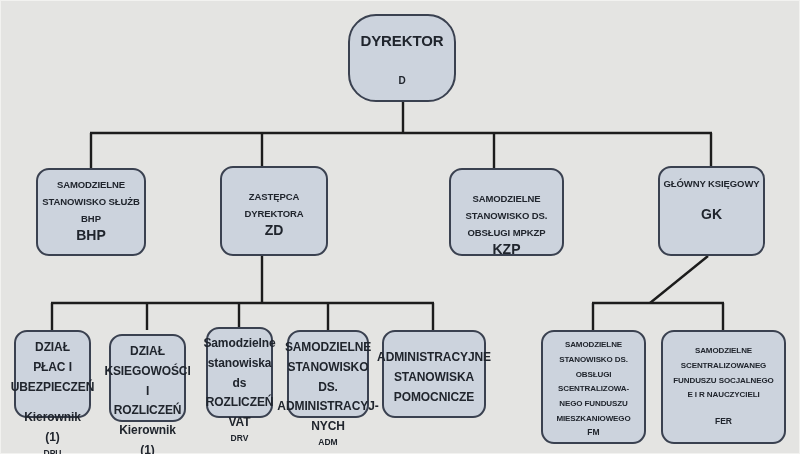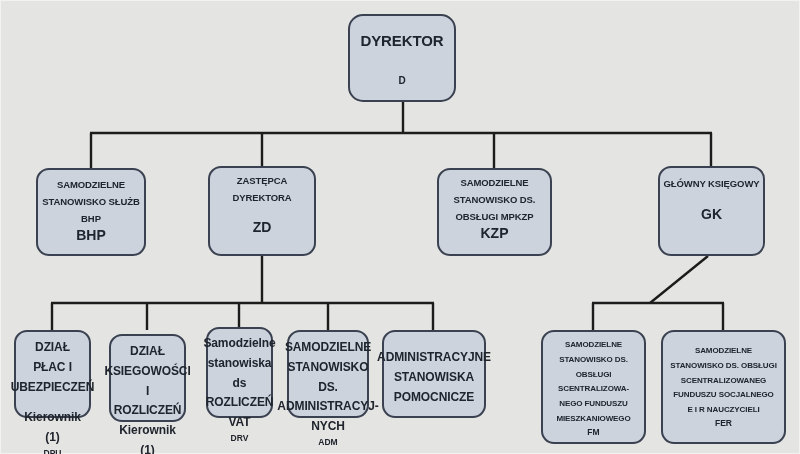--- a/index.html
+++ b/index.html
@@ -22,30 +22,30 @@
     display:flex;
     flex-direction:column;
     align-items:center;
     text-align:center;
     color:var(--ink,#20252d);
     font-weight:bold;
     padding:6px 3px 9px 3px;
   }
   .node .t{line-height:1.8;letter-spacing:-0.1px;}
   .node .code{margin-top:auto;line-height:1.2;}
-  .root{border-width:2.5px;border-radius:15px;padding-top:16px;}
+  .root{border-width:2.5px;border-radius:28px;padding-top:16px;}
   .root .t{font-size:15px;line-height:1.2;}
   .root .code{font-size:10px;padding-bottom:4px;}
   .mid .t{font-size:9.5px;}
   .mid .code{font-size:14px;padding-bottom:9px;}
   .small .t{font-size:12px;line-height:1.65;}
   .small .code{font-size:8.5px;padding-bottom:5px;}
   .tiny .t{font-size:8px;line-height:1.85;}
   .tiny .code{font-size:8.5px;padding-bottom:7px;}
-  .pt14{padding-top:4px;}
+  .pt14{padding-top:20px;margin-left:12px;}
   .pt6{padding-top:7px;justify-content:space-between;}
   .gap-above{margin-top:11px;}
   .flow .code{margin-top:0;}
 </style>
 </head>
 <body>
 
 <div class="canvas" style="--bg: #e4e4e2; --fill: #ccd3dd; --edge: #3a4150; --line: #1c1c1c; --ink: #20252d;">
 
   <svg id="connectors" viewBox="0 0 800 454">
@@ -144,20 +144,19 @@
     <div class="t">STANOWISKO DS.</div>
     <div class="t">OBSŁUGI</div>
     <div class="t">SCENTRALIZOWA-</div>
     <div class="t">NEGO FUNDUSZU</div>
     <div class="t">MIESZKANIOWEGO</div>
     <div class="code">FM</div>
   </div>
 
   <div class="node tiny" style="left:661px;top:330px;width:125px;height:114px;padding-top:12px">
     <div class="t">SAMODZIELNE</div>
-    <div class="t">STANOWISKO DS. OBSŁUGI</div>
     <div class="t">SCENTRALIZOWANEG</div>
     <div class="t">FUNDUSZU SOCJALNEGO</div>
     <div class="t">E I R   NAUCZYCIELI</div>
     <div class="code">FER</div>
   </div>
 
 </div>
 
 </body></html>

